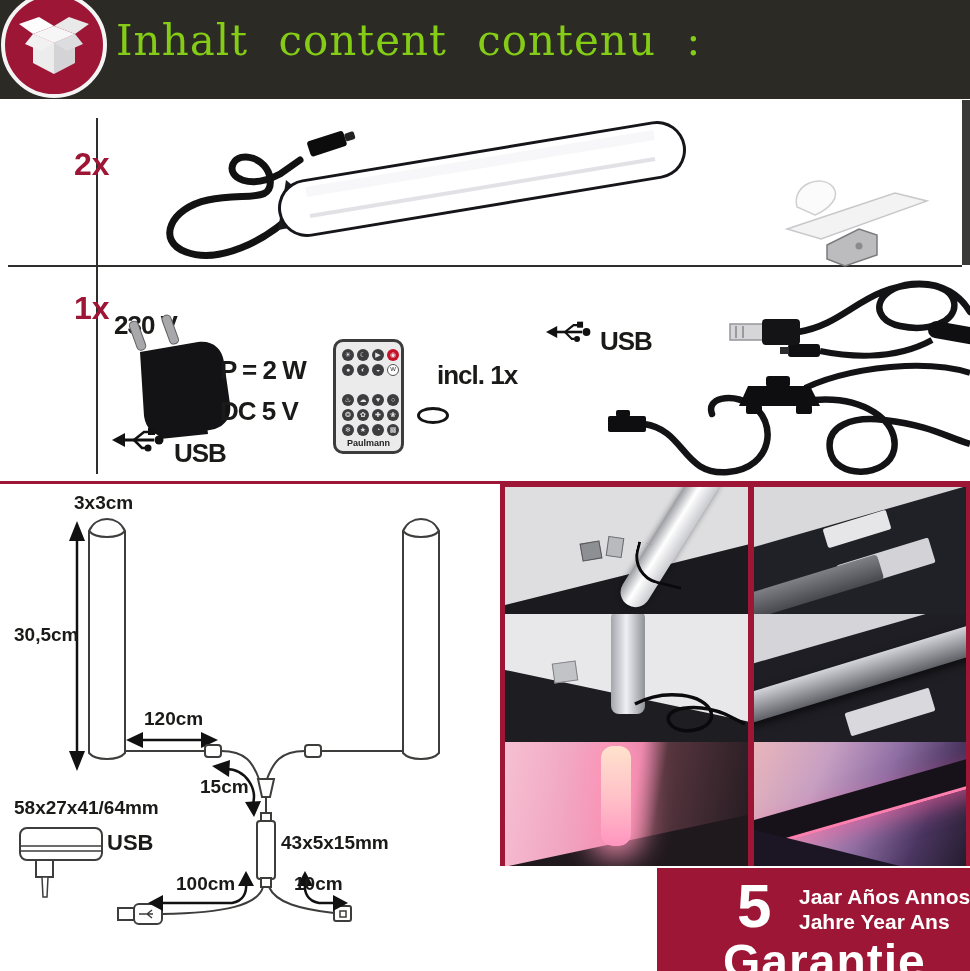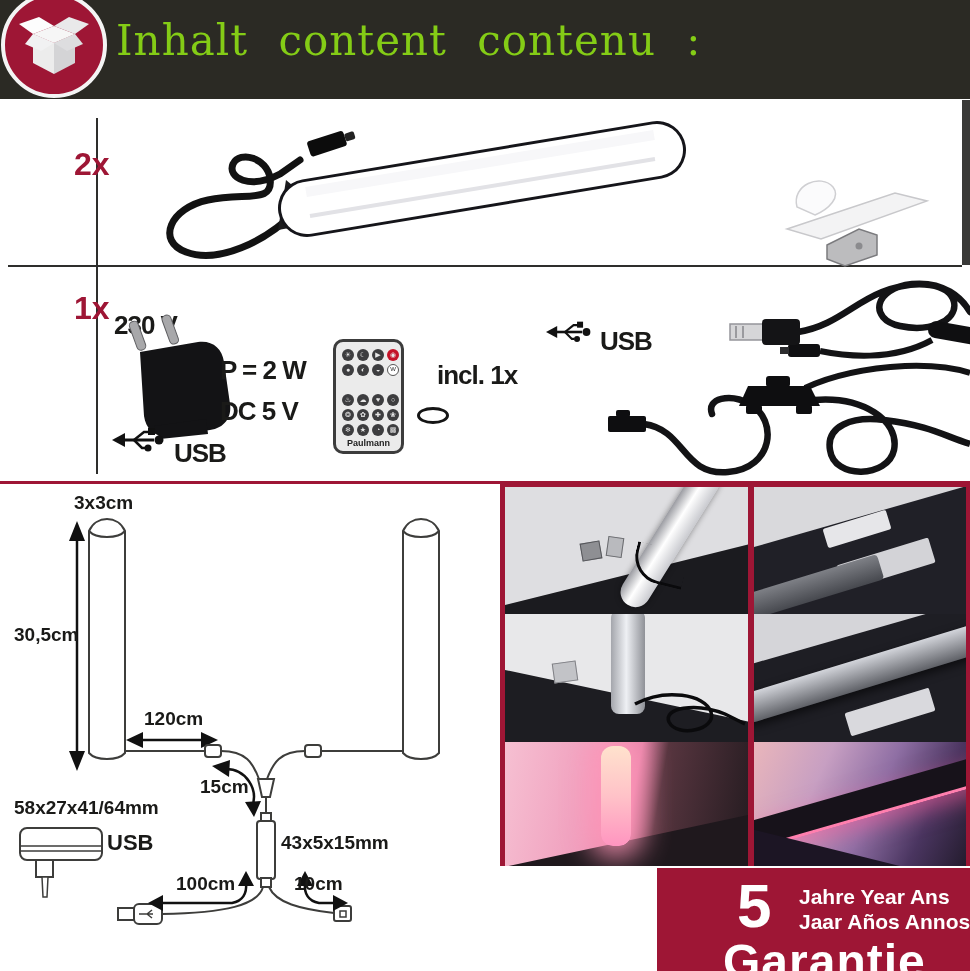--- a/index.html
+++ b/index.html
@@ -303,19 +303,19 @@
 
     <div class="photo" style="left:249px;top:255px;width:212px;height:124px;background:linear-gradient(115deg,#eab6bb 0%,#c79fc2 30%,#8f6fa4 55%,#4a3560 78%,#241c2e 100%);">
       <div class="rot" style="left:-16px;top:46px;width:260px;height:26px;border-radius:12px;background:#17121a;transform:rotate(-16deg);box-shadow:0 8px 22px rgba(255,95,155,.55);border-bottom:3px solid #ff7fae;"></div>
       <div class="rot" style="left:-40px;bottom:-70px;width:200px;height:90px;background:#1c1524;transform:rotate(14deg);"></div>
     </div>
   </div>
 
   <div id="warranty">
     <div id="wyears">5</div>
     <div id="wlines">
+      <div>Jaar Años Annos</div>
       <div>Jahre Year Ans</div>
-      <div>Jaar Años Annos</div>
     </div>
     <div id="wword">Garantie</div>
   </div>
 
 </div>
 
 </body></html>

